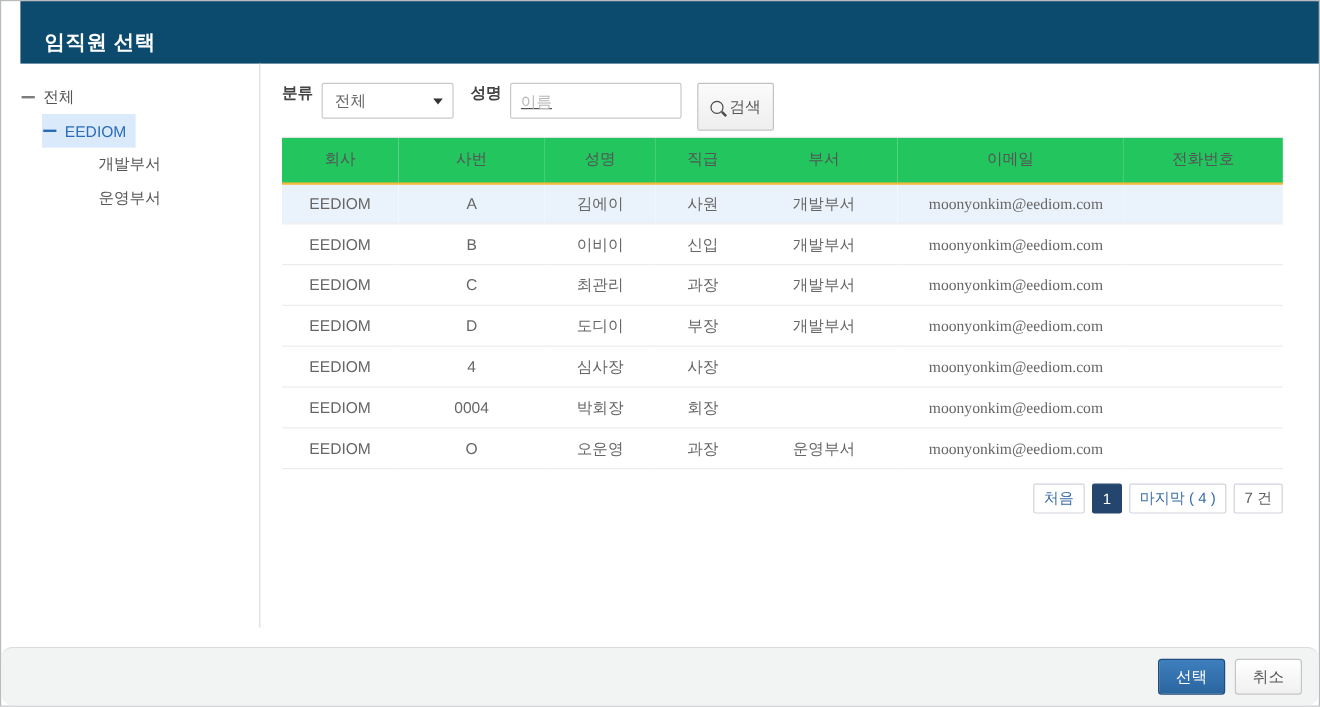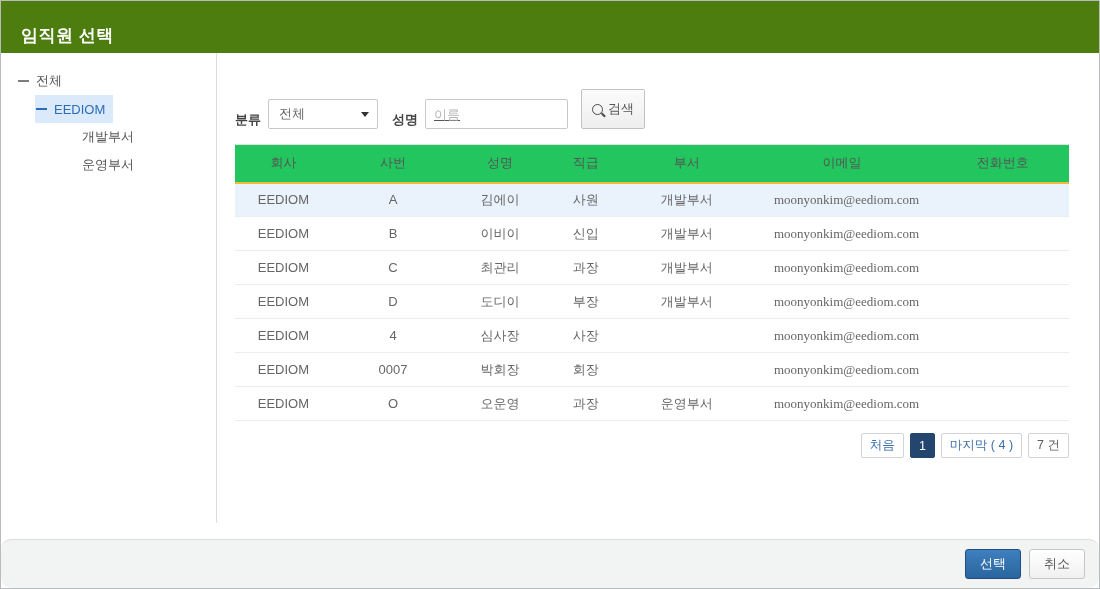--- a/index.html
+++ b/index.html
@@ -19,24 +19,25 @@
     width: 1100px; height: 589px;
     background: #ffffff;
     border: 1px solid #b9bcbf;
     display: flex;
     flex-direction: column;
   }
   
   .titlebar {
     height: 52px;
     flex: 0 0 52px;
-    background: #4d7c0f;
+    background: #0c4a6e;
     display: flex;
     align-items: center;
     padding: 16px 0 0 20px;
+    margin-left: 16px;
   }
   .titlebar .title {
     color: #ffffff;
     font-size: 17px;
     font-weight: bold;
     letter-spacing: 0.5px;
   }
   
   .body-area {
     flex: 1 1 auto;
@@ -94,25 +95,24 @@
   .tree-label { white-space: nowrap; }
 
   
   .main {
     flex: 1 1 auto;
     padding: 16px 30px 0 18px;
     min-width: 0;
   }
   .searchbar {
     display: flex;
-    align-items: flex-end;
+    align-items: flex-start;
     gap: 0;
     height: 30px;
     margin-bottom: 15px;
-    margin-top: 30px;
   }
   .field-label {
     font-size: 13px;
     font-weight: bold;
     color: #444444;
     margin-right: 7px;
   }
   .field-label.second { margin-left: 14px; }
   .select-box {
     width: 110px; height: 30px;
@@ -386,21 +386,21 @@
             <td>EEDIOM</td>
             <td>4</td>
             <td>심사장</td>
             <td>사장</td>
             <td></td>
             <td class="col-email">moonyonkim@eediom.com</td>
             <td></td>
           </tr>
           <tr>
             <td>EEDIOM</td>
-            <td>0007</td>
+            <td>0004</td>
             <td>박회장</td>
             <td>회장</td>
             <td></td>
             <td class="col-email">moonyonkim@eediom.com</td>
             <td></td>
           </tr>
           <tr>
             <td>EEDIOM</td>
             <td>O</td>
             <td>오운영</td>

